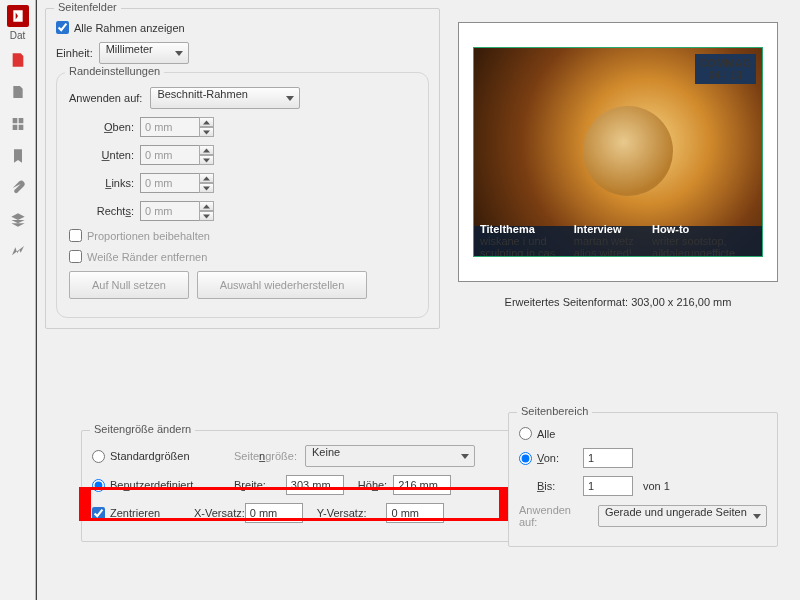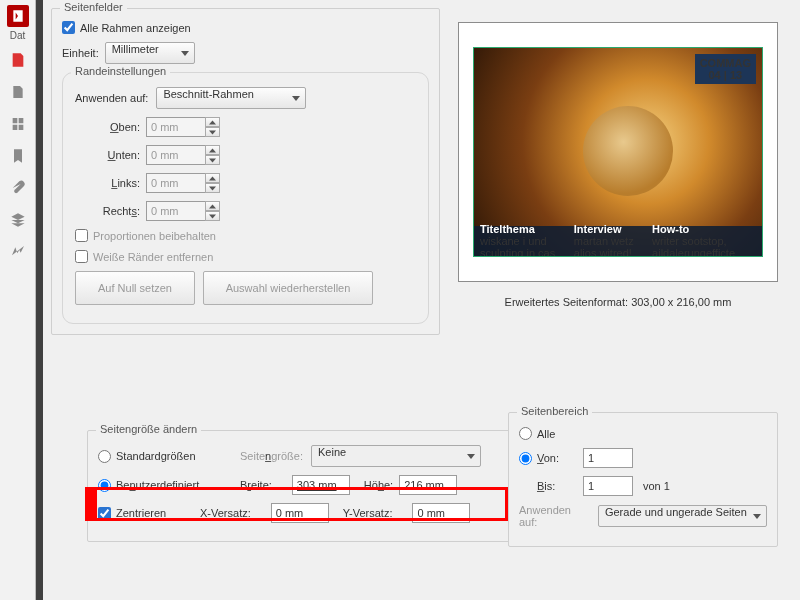--- a/index.html
+++ b/index.html
@@ -3,37 +3,37 @@
 <meta charset="utf-8">
 <style>
 *{box-sizing:border-box;margin:0;padding:0;font-family:"Segoe UI",Tahoma,sans-serif;font-size:11px;color:#333}
 body{background:#ececec;width:800px;height:600px;overflow:hidden;position:relative}
 .sidebar{position:absolute;left:0;top:0;width:36px;height:600px;background:#f2f2f2;border-right:1px solid #bdbdbd;display:flex;flex-direction:column;align-items:center}
 .sidebar .app-icon{width:22px;height:22px;margin-top:5px;background:#b30000;border-radius:2px;display:flex;align-items:center;justify-content:center}
 .sidebar .app-icon svg{width:14px;height:14px;fill:#fff}
 .sidebar .tab-label{width:100%;text-align:center;font-size:10px;margin-top:3px;color:#555}
 .sidebar .tool{width:32px;height:26px;display:flex;align-items:center;justify-content:center;margin-top:6px}
 .sidebar .tool svg{width:16px;height:16px;fill:#8a8a8a}
-.dialog{position:absolute;left:36px;top:0;right:0;height:600px;background:#f0f0f0;border-left:7px solid #404040}
+.dialog{position:absolute;left:36px;top:0;right:0;height:600px;background:#f0f0f0;border-left:1px solid #404040}
 .groupbox{border:1px solid #cfcfcf;border-radius:2px;margin:8px;padding:12px 10px 10px 10px;position:relative;background:#f0f0f0}
 .groupbox>.legend{position:absolute;top:-8px;left:8px;background:#f0f0f0;padding:0 4px;color:#555}
 .row{display:flex;align-items:center;margin-bottom:8px}
 .row label{margin-right:6px}
 input[type=checkbox]{width:13px;height:13px;margin-right:5px;accent-color:#2a74d1}
 input[type=radio]{width:13px;height:13px;margin-right:5px}
 .text-input{height:20px;border:1px solid #9c9c9c;background:#fff;padding:0 4px;font-size:11px}
 .text-input.disabled{background:#f4f4f4;color:#9a9a9a}
 .select{height:22px;border:1px solid #aaa;background:linear-gradient(#fdfdfd,#e7e7e7);padding:0 18px 8px 6px;position:relative;display:inline-flex;align-items:flex-start;border-radius:2px}
 .select::after{content:"";position:absolute;right:5px;top:8px;border-left:4px solid transparent;border-right:4px solid transparent;border-top:5px solid #555}
 .select.disabled{color:#9a9a9a;background:#efefef}
 .spinner{display:inline-flex;align-items:center}
 .spinner .btns{display:flex;flex-direction:column;margin-left:-1px}
 .spinner .btns div{width:15px;height:10px;border:1px solid #aaa;background:linear-gradient(#fcfcfc,#e4e4e4);display:flex;align-items:center;justify-content:center}
 .spinner .btns div svg{width:7px;height:5px;fill:#555}
-.btn{height:34px;border:1px solid #b0b0b0;background:linear-gradient(#fdfdfd,#e7e7e7);padding:8px 14px;border-radius:2px;color:#9a9a9a;display:inline-flex;align-items:center;justify-content:center;min-width:120px}
+.btn{height:28px;border:1px solid #b0b0b0;background:linear-gradient(#fdfdfd,#e7e7e7);padding:8px 14px;border-radius:2px;color:#9a9a9a;display:inline-flex;align-items:center;justify-content:center;min-width:120px}
 .underline{text-decoration:underline;text-decoration-color:#555}
 .margins-sub{border:1px solid #d6d6d6;margin-top:6px;padding:14px 12px 10px 12px;position:relative;border-radius:11px}
 .margins-sub>.legend{position:absolute;top:-8px;left:8px;background:#f0f0f0;padding:0 4px;color:#555}
 .margin-label{width:55px;text-align:right;margin-right:8px}
 .preview-box{position:absolute;right:22px;top:22px;width:320px;height:260px;border:1px solid #8c8c8c;background:#fff;display:flex;align-items:center;justify-content:center}
 .preview-page{width:290px;height:210px;background:#1b2b3a;position:relative;border:1px solid #2aa96f;overflow:hidden}
 .lion{position:absolute;inset:0;background:radial-gradient(circle at 60% 45%,#f4d080 0%,#d18a2c 30%,#7a3e12 60%,#2a1506 100%)}
 .lion::before{content:"";position:absolute;left:38%;top:28%;width:90px;height:90px;border-radius:50%;background:radial-gradient(circle at 45% 40%,#e8c98d 0%,#b87d2c 70%)}
 .banner{position:absolute;bottom:0;left:0;right:0;height:30px;background:rgba(15,30,50,0.88);display:flex;align-items:center;justify-content:flex-start;padding:0 6px}
 .banner .col{font-size:6px;color:#e0b040;line-height:1.1}
@@ -245,29 +245,29 @@
       <label style="margin-right:8px;color:#9a9a9a">Seite<span class="underline">n</span>größe:</label>
       <div class="select disabled" style="width:170px">
           <span>Keine</span>
         </div>
     </div>
 
     <div class="row" style="margin-top:8px">
       <input type="radio" name="sz" checked="" style="">
       <label style="width:118px">Be<span class="underline">n</span>utzerdefiniert</label>
       <label style="margin-right:20px">B<span class="underline">r</span>eite:</label>
-      <input class="text-input" style="width: 58px; margin-right: 14px; text-decoration: underline;" value="303 mm">
+      <input class="text-input" style="width: 58px; margin-right: 14px;" value="303 mm">
       <label style="margin-right:6px">Hö<span class="underline">h</span>e:</label>
       <input class="text-input" style="width: 58px;" value="216 mm">
     </div>
 
     <div class="row" style="margin-top:6px">
       <input type="checkbox" checked="" style="">
       <label style="width:78px"><span class="underline">Z</span>entrieren</label>
-      <label style="margin-right:20px">X-Versatz:</label>
+      <label style="margin-right:0">X-Versatz:</label>
       <input class="text-input" style="width: 58px; margin-right: 14px;" value="0 mm">
       <label style="margin-right:20px">Y-Versatz:</label>
       <input class="text-input" style="width: 58px;" value="0 mm">
     </div>
   </div>
 
   <div style="position:absolute;left:42px;top:487px;width:432px;height:34px;border:3px solid #f00;pointer-events:none"></div>
   <div style="position:absolute;left:42px;top:487px;width:12px;height:34px;background:#f00;pointer-events:none"></div>
   <div style="position:absolute;left:462px;top:487px;width:12px;height:34px;background:#f00;pointer-events:none"></div>
 

